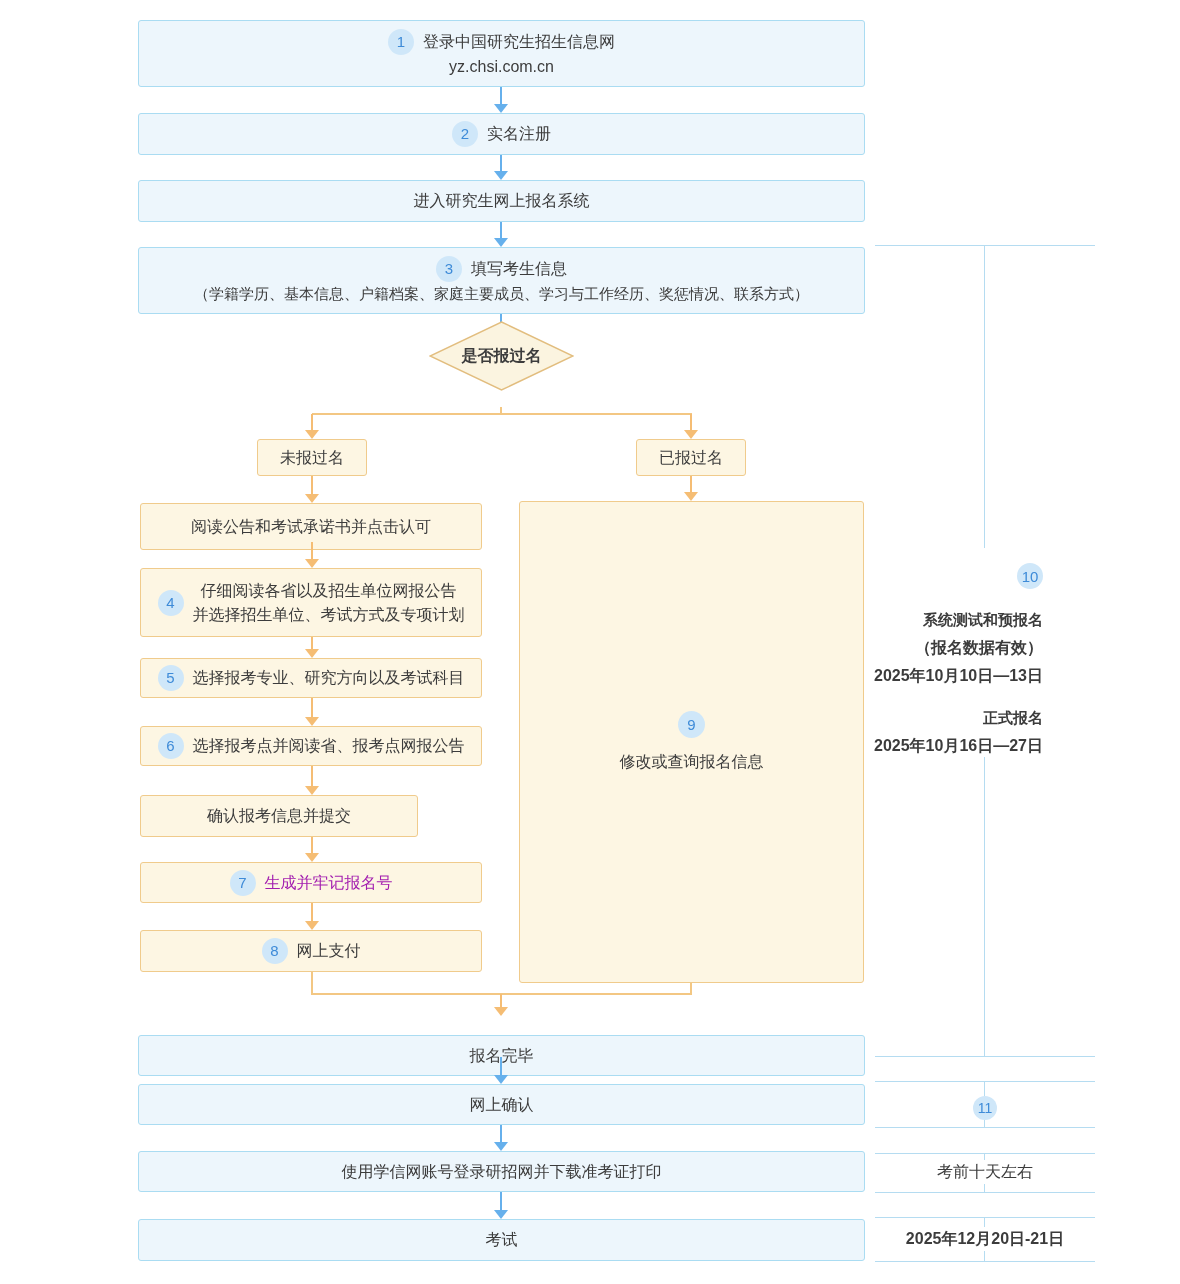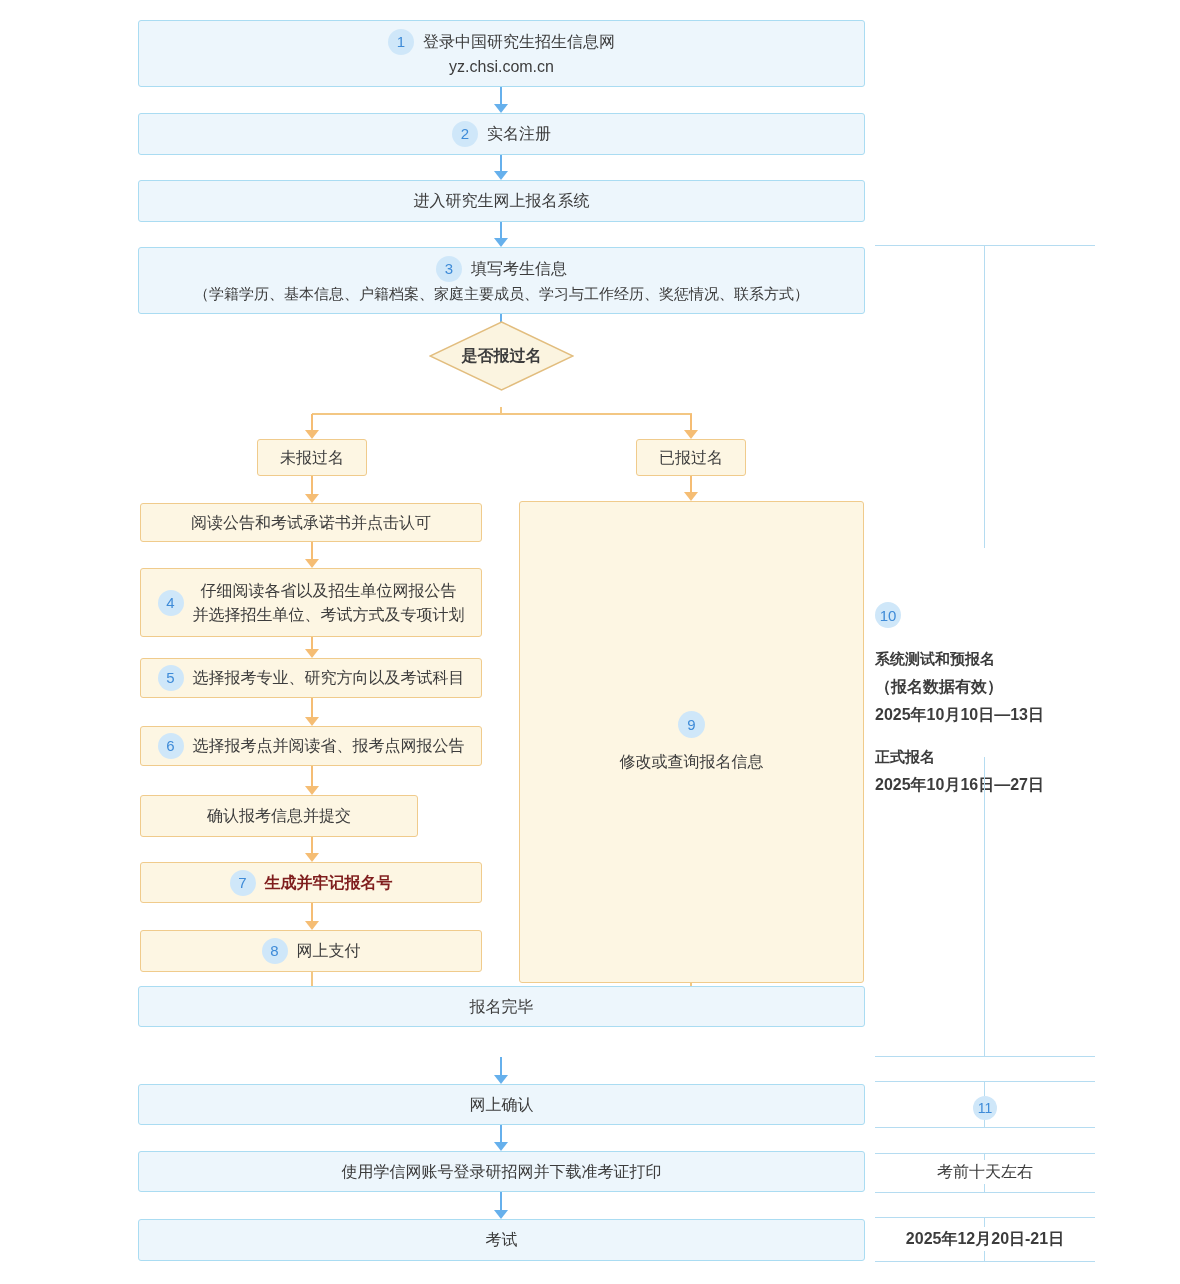--- a/index.html
+++ b/index.html
@@ -8,42 +8,42 @@
   .box{position:absolute;box-sizing:border-box;display:flex;flex-direction:column;
        align-items:center;justify-content:center;text-align:center;border-radius:3px;}
   .box.blue{background:#edf6fc;border:1px solid #aadcf2;}
   .box.cream{background:#fdf6e3;border:1px solid #f0cb8c;}
   .line{display:flex;align-items:center;justify-content:center;gap:9px;font-size:16px;line-height:24px;}
   .line.sub{font-size:15px;}
   .stack{display:flex;flex-direction:column;align-items:center;}
   .badge{display:inline-flex;align-items:center;justify-content:center;flex:none;
          width:26px;height:26px;border-radius:50%;background:#cfe7f9;color:#3e8bd8;font-size:15px;}
   .badge.sm{width:24px;height:24px;font-size:14px;}
-  .red{color:#7f1d1d;font-weight:700;}
+  .red{color:#a21caf;font-weight:400;}
   
   .arrow{position:absolute;width:14px;}
   .arrow .sh{position:absolute;left:50%;top:0;bottom:6px;width:2px;transform:translateX(-50%);}
   .arrow .hd{position:absolute;left:50%;bottom:0;transform:translateX(-50%);width:0;height:0;
              border-left:7px solid transparent;border-right:7px solid transparent;border-top:9px solid;}
   .arrow.blue .sh{background:#66b0ec}.arrow.blue .hd{border-top-color:#66b0ec}
   .arrow.orange .sh{background:#f5bd74}.arrow.orange .hd{border-top-color:#f5bd74}
   
   .oline{position:absolute;background:#f3c783;}
   .pline{position:absolute;background:#b5dcf1;}
   
   #decision{position:absolute;left:429px;top:321px;width:145px;height:70px;}
   #decision .lbl{position:absolute;inset:0;display:flex;align-items:center;justify-content:center;
                  font-size:16px;font-weight:700;}
   
   #modifyBox{position:absolute;left:519px;top:501px;width:345px;height:482px;box-sizing:border-box;
              background:#fdf6e3;border:1px solid #f0cb8c;border-radius:3px;
              display:flex;flex-direction:column;align-items:center;justify-content:center;}
   #modifyBox .badge{width:27px;height:27px;margin-bottom:12px;}
   
-  .sp-block{position:absolute;left:875px;width:220px;text-align:left;margin-top:39px;}
+  .sp-block{position:absolute;left:823px;width:220px;text-align:right;}
   .sp-title{font-size:15px;font-weight:700;margin-top:20px;line-height:22px;}
   .sp-text{font-size:16px;font-weight:600;margin-top:6px;line-height:22px;}
   .row-label{position:absolute;left:875px;width:220px;display:flex;align-items:center;justify-content:center;}
   .row-label .inner{background:#ffffff;padding:0 5px;display:inline-flex;align-items:center;gap:8px;
                     font-size:16px;line-height:24px;}
 </style>
 </head>
 <body>
 
 <div id="stage">
@@ -124,21 +124,21 @@
 
   <div class="arrow orange" style="left:305px;top:476px;height:27px;">
       <span class="sh"></span>
       <span class="hd"></span>
     </div>
   <div class="arrow orange" style="left:684px;top:476px;height:25px;">
       <span class="sh"></span>
       <span class="hd"></span>
     </div>
 
-  <div class="box cream" style="left:140px;top:503px;width:342px;height:39px;">
+  <div class="box cream" style="left:140px;top:503px;width:342px;height:47px;">
     <div class="line">阅读公告和考试承诺书并点击认可</div>
   </div>
   <div class="arrow orange" style="left:305px;top:542px;height:26px;">
       <span class="sh"></span>
       <span class="hd"></span>
     </div>
 
   <div class="box cream" style="left:140px;top:568px;width:342px;height:69px;">
     <div class="line">
       <span class="badge">4</span>
@@ -207,21 +207,21 @@
   </div>
 
   <div class="oline" style="left:311px;top:972px;width:2px;height:23px;"></div>
   <div class="oline" style="left:690px;top:983px;width:2px;height:12px;"></div>
   <div class="oline" style="left:312px;top:993px;width:380px;height:2px;"></div>
   <div class="arrow orange" style="left:494px;top:994px;height:22px;">
       <span class="sh"></span>
       <span class="hd"></span>
     </div>
 
-  <div class="box blue" style="left:138px;top:986px;width:727px;height:41px;justify-content:center;">
+  <div class="box blue" style="left:138px;top:1035px;width:727px;height:41px;justify-content:center;">
     <div class="line">报名完毕</div>
   </div>
   <div class="arrow blue" style="left:494px;top:1057px;height:27px;">
       <span class="sh"></span>
       <span class="hd"></span>
     </div>
 
   <div class="box blue" style="left:138px;top:1084px;width:727px;height:41px;">
     <div class="line">网上确认</div>
   </div>

